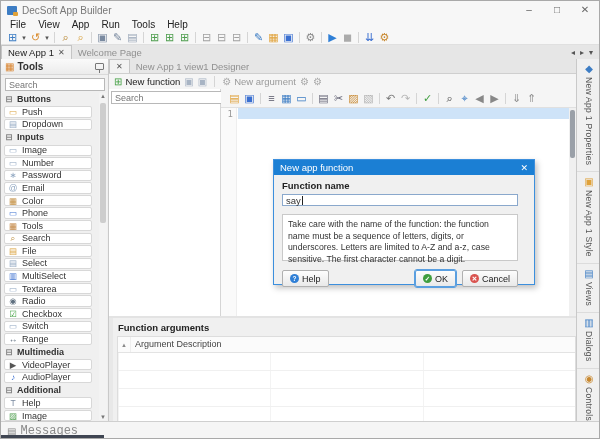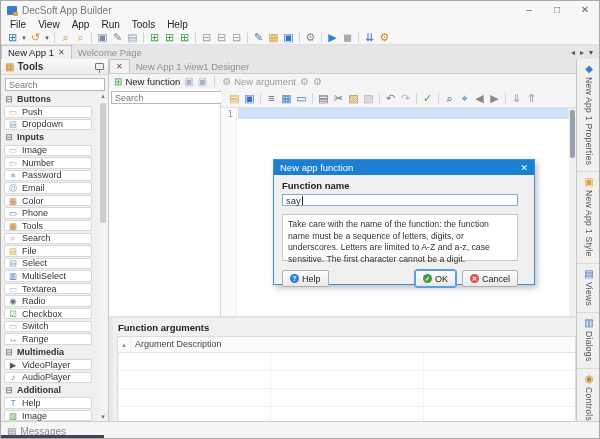--- a/index.html
+++ b/index.html
@@ -76,21 +76,21 @@
   .arow{display:flex;height:17px;border-bottom:1px solid #f0f0f0;}
   .acell{flex:1;border-left:1px solid #f3f3f3;}
   
   #right-strip{position:absolute;left:575px;top:0;width:25px;height:362px;background:#f0f0f0;border-left:1px solid #c9c9c9;box-sizing:border-box;}
   .vtab{display:flex;flex-direction:column;align-items:center;padding:5px 0 6px 0;border-bottom:1px solid #dcdcdc;gap:3px;}
   .vtab .vico{font-size:10px;line-height:10px;}
   .vtab .vlabel{writing-mode:vertical-rl;font-size:8.5px;color:#555;letter-spacing:.3px;}
   
   #statusbar{position:absolute;left:0;top:420px;width:100%;height:19px;background:#f5f5f5;border-top:1px solid #cfcfcf;display:flex;align-items:center;padding-left:6px;box-sizing:border-box;}
   #statusbar .sico{color:#8a8a8a;font-size:10px;margin-right:4px;}
-  #statusbar .slabel{color:#8a8a8a;font-size:10px;}
+  #statusbar .slabel{color:#8a8a8a;font-size:12px;font-family:Liberation Mono, monospace;}
   #dark-strip{position:absolute;left:0;top:434px;width:103px;height:5px;background:#3f4552;}
   
   #dialog{position:absolute;left:272px;top:158px;width:262px;height:126px;background:#f0f0f0;border:1px solid #3c8fdd;box-shadow:2px 3px 6px rgba(0,0,0,.25);z-index:10;box-sizing:border-box;}
   #dlg-title{height:15px;background:#1b7fd4;color:#fff;display:flex;align-items:center;padding:0 6px;font-size:9.5px;}
   #dlg-close{margin-left:auto;font-size:9px;color:#fff;}
   #dlg-body{padding:5px 16px 0 8px;}
   #dlg-label{font-weight:bold;font-size:9.5px;color:#222;}
   #dlg-input{margin-top:3px;width:100%;height:12px;background:#fff;border:1px solid #8aa8cc;box-sizing:border-box;font-size:9.5px;padding:0 3px;display:flex;align-items:center;}
   .caret{display:inline-block;width:1px;height:9px;background:#222;margin-left:1px;}
   #dlg-info{margin-top:8px;background:#fff;border:1px solid #c9c9c9;font-size:8.7px;color:#333;line-height:1.35;padding:4px 5px;height:37px;}

